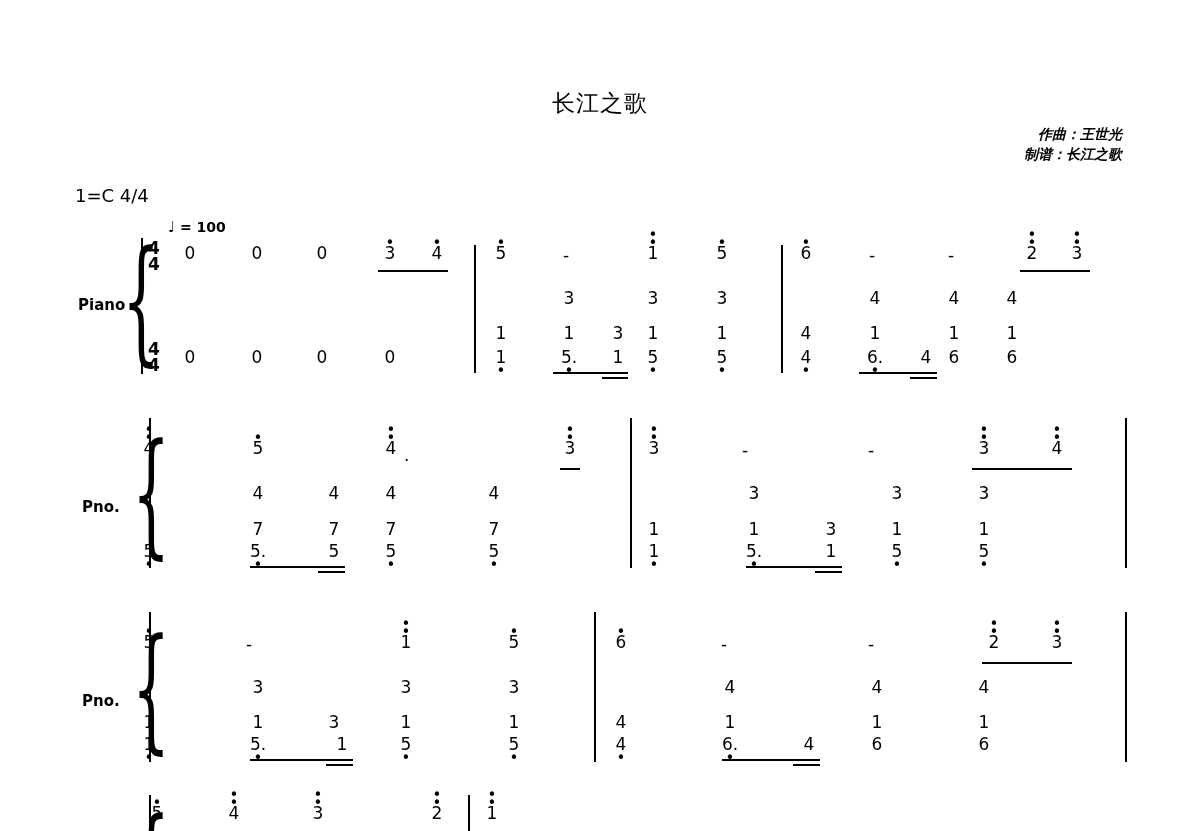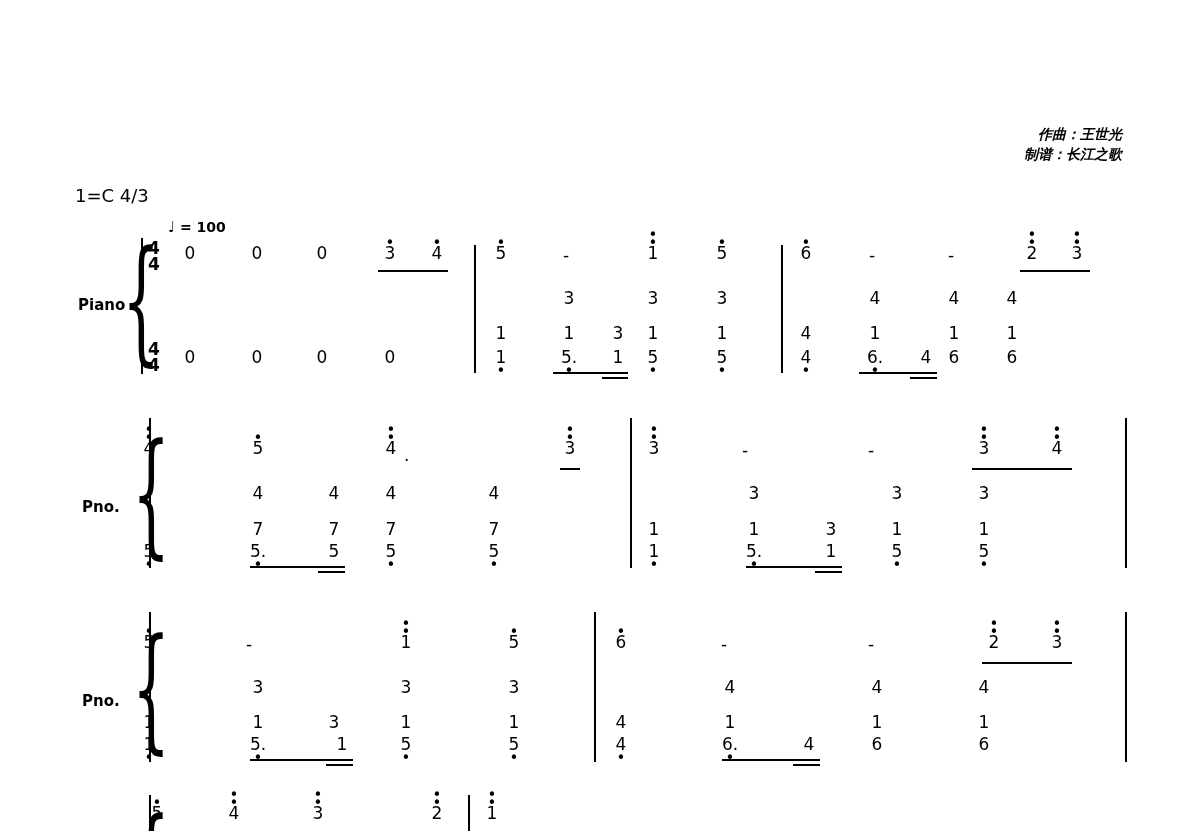--- a/index.html
+++ b/index.html
@@ -101,27 +101,28 @@
 
   
   .beam { position:absolute; height:1.6px; background:#000; }
   .beam2 { position:absolute; height:1.6px; background:#000; }
 </style>
 </head>
 <body>
 
 <div class="sheet">
 
+  <div class="title">长江之歌</div>
 
   <div class="credits">
     <div>作曲：王世光</div>
     <div>制谱：长江之歌</div>
   </div>
 
-  <div class="keysig">1=C 4/3</div>
+  <div class="keysig">1=C 4/4</div>
 
   <div class="tempo">
     <span class="qnote">♩</span>
     <span>= 100</span>
   </div>
 
   <div class="system" style="top:0;">
     <div class="instlabel" style="left:78px; top:296px;">Piano</div>
     <div class="brace" style="left:122px; top:232px; transform:scale(1,2.25);">{</div>
 

